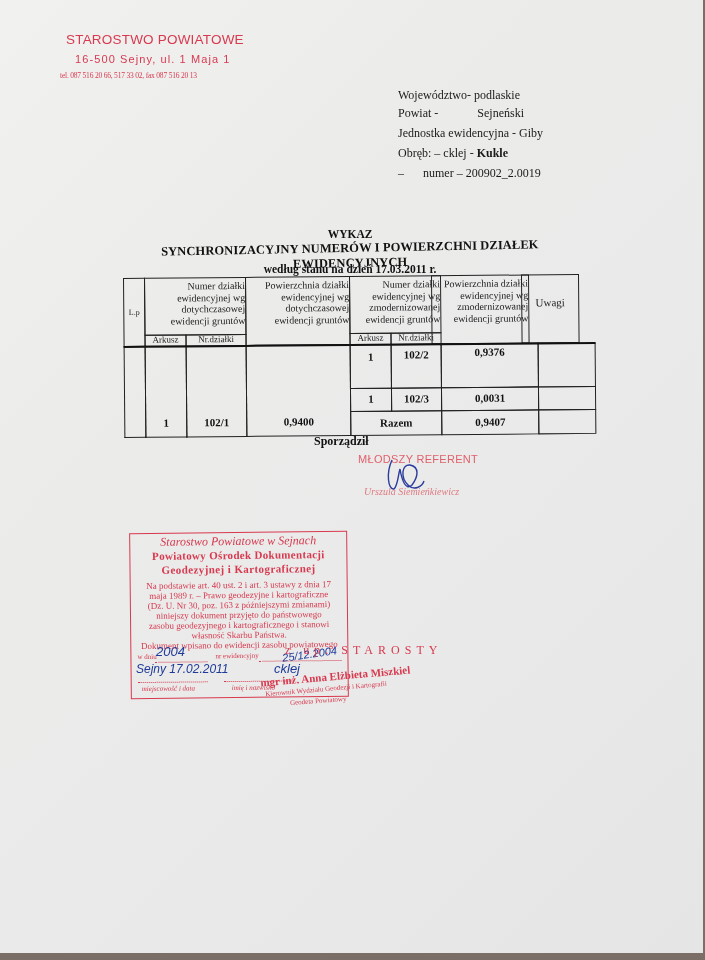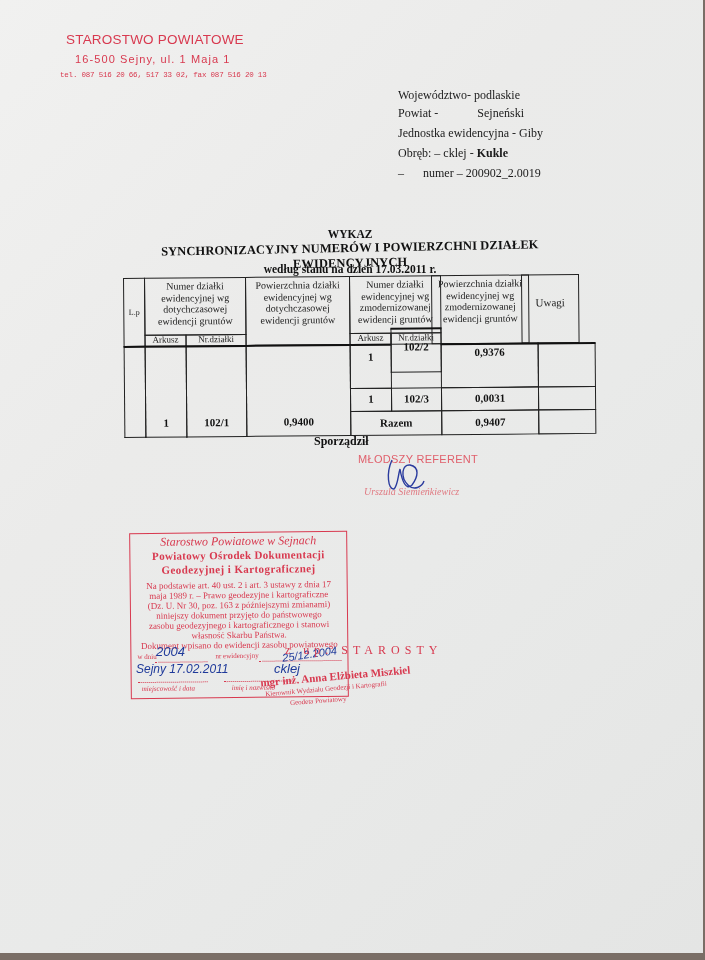--- a/index.html
+++ b/index.html
@@ -9,33 +9,33 @@
       font-family: "Liberation Serif", serif;
       position: relative;
     }
     .paper {
       position: absolute; left: 0; top: 0; width: 703px; height: 953px;
       background: linear-gradient(135deg, #f1f1f0 0%, #ebebea 35%, #e9eae9 60%, #e4e5e4 100%);
     }
     .header-stamp { position: absolute; left: 60px; top: 32px; width: 180px; }
     .hs-title { font-family: "Liberation Sans", sans-serif; font-size: 13.5px; letter-spacing: 0.2px; color: #d8394f; position: absolute; left: 6px; top: 0; white-space: nowrap; }
     .hs-addr { font-family: "Liberation Sans", sans-serif; font-size: 11px; letter-spacing: 1.1px; color: #d8394f; position: absolute; left: 15px; top: 21px; white-space: nowrap; }
-    .hs-tel { font-family: Liberation Mono, monospace; font-size: 7.5px; color: #d8394f; position: absolute; left: 0; top: 39px; white-space: nowrap; letter-spacing: -0.2px; text-align: right; }
+    .hs-tel { font-family: Liberation Serif, serif; font-size: 7.5px; color: #d8394f; position: absolute; left: 0; top: 39px; white-space: nowrap; letter-spacing: -0.2px; text-align: right; }
 
     .meta { position: absolute; left: 398px; top: 88px; font-size: 12px; color: #1a1a1a; }
     .meta-line { position: absolute; white-space: nowrap; }
     .meta-line b { font-weight: bold; }
 
     .title-block { position: absolute; left: 110px; top: 228px; width: 480px; text-align: center; color: #111; }
     .t1 { font-size: 11.5px; font-weight: bold; position: absolute; left: 0; width: 460px; top: 0; text-align: center; }
     .t2 { font-size: 12.5px; font-weight: bold; position: absolute; left: 0; width: 480px; top: 13px; text-align: center; transform: rotate(-1.1deg); letter-spacing: 0.1px; }
     .t3 { font-size: 11.5px; font-weight: bold; position: absolute; left: 0; width: 460px; top: 35px; text-align: center; }
 
     .tbl { position: absolute; left: 123px; top: 278px; width: 472px; height: 160px; transform: rotate(-0.5deg); transform-origin: left top; }
-    .cell { position: absolute; box-sizing: border-box; border: 1px solid #222; display: flex; align-items: center; justify-content: center; text-align: center; font-size: 10px; color: #222; line-height: 11.5px; }
+    .cell { position: absolute; box-sizing: border-box; border: 1px solid #222; display: flex; align-items: center; justify-content: center; text-align: right; font-size: 10px; color: #222; line-height: 11.5px; }
     .hdr { align-items: flex-start; padding-top: 2px; }
     .num { font-size: 11px; font-weight: bold; color: #111; }
     .thick-top { border-top: 2px solid #111; }
 
     .sporzadzil { position: absolute; left: 314px; top: 434px; font-size: 12px; font-weight: bold; color: #111; }
     .referent { position: absolute; left: 358px; top: 453px; font-family: "Liberation Sans", sans-serif; font-size: 11px; color: #e0606c; letter-spacing: 0.3px; }
     .referent-name { position: absolute; left: 364px; top: 486px; font-size: 10px; font-style: italic; color: #e07a82; }
     .sig-svg { position: absolute; left: 380px; top: 455px; }
 
     .big-stamp { position: absolute; left: 130px; top: 532px; width: 218px; height: 166px; border: 1.5px solid #d8394f; box-sizing: border-box; transform: rotate(-0.6deg); }
@@ -104,21 +104,21 @@
     <div class="cell" style="left:267px;top:57px;width:51px;height:12px;font-size:9px;">Nr.działki</div>
     <div class="cell hdr" style="left:308px;top:0;width:98px;height:69px;">Powierzchnia działki ewidencyjnej wg zmodernizowanej ewidencji gruntów</div>
     <div class="cell" style="left:398px;top:0;width:58px;height:69px;align-items:flex-start;padding-top:22px;font-size:11px;">Uwagi</div>
 
     <div class="cell thick-top" style="left:0;top:68px;width:22px;height:92px;"></div>
     <div class="cell thick-top num" style="left:21px;top:68px;width:42px;height:92px;align-items:flex-end;padding-bottom:8px;">1</div>
     <div class="cell thick-top num" style="left:62px;top:68px;width:61px;height:92px;align-items:flex-end;padding-bottom:8px;">102/1</div>
     <div class="cell thick-top num" style="left:122px;top:68px;width:105px;height:92px;align-items:flex-end;padding-bottom:8px;">0,9400</div>
 
     <div class="cell thick-top num" style="left:226px;top:68px;width:42px;height:45px;align-items:flex-start;padding-top:6px;">1</div>
-    <div class="cell thick-top num" style="left:267px;top:52px;width:51px;height:45px;align-items:flex-start;padding-top:12px;">102/2</div>
+    <div class="cell thick-top num" style="left:267px;top:68px;width:51px;height:45px;align-items:flex-start;padding-top:4px;">102/2</div>
     <div class="cell thick-top num" style="left:317px;top:68px;width:98px;height:45px;align-items:flex-start;padding-top:2px;">0,9376</div>
     <div class="cell thick-top" style="left:414px;top:68px;width:58px;height:45px;"></div>
 
     <div class="cell num" style="left:226px;top:112px;width:42px;height:24px;">1</div>
     <div class="cell num" style="left:267px;top:112px;width:51px;height:24px;">102/3</div>
     <div class="cell num" style="left:317px;top:112px;width:98px;height:24px;">0,0031</div>
     <div class="cell" style="left:414px;top:112px;width:58px;height:24px;"></div>
 
     <div class="cell num" style="left:226px;top:135px;width:92px;height:25px;">Razem</div>
     <div class="cell num" style="left:317px;top:135px;width:98px;height:25px;">0,9407</div>

